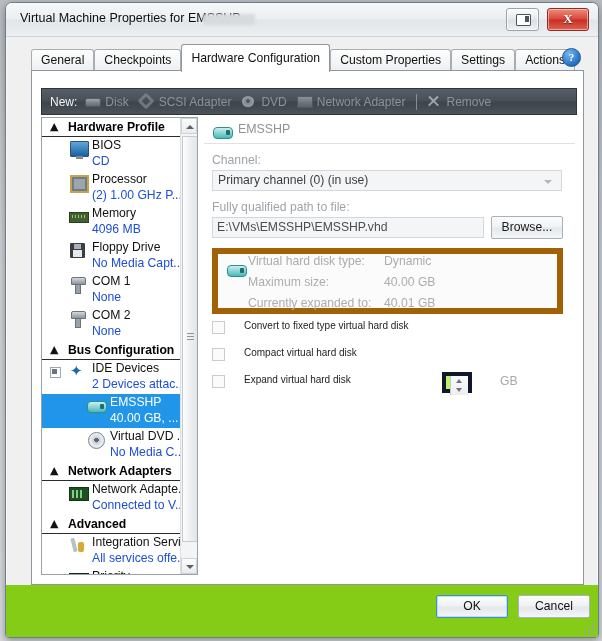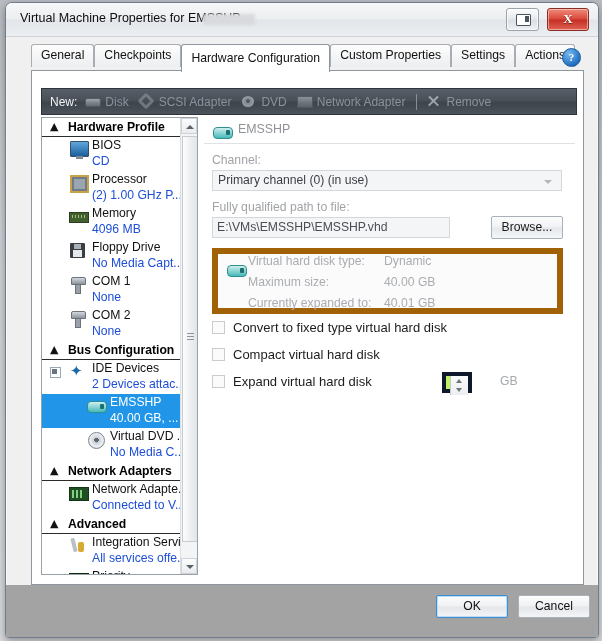--- a/index.html
+++ b/index.html
@@ -48,21 +48,21 @@
     left:541px;width:40px;
     background:linear-gradient(180deg,#f08a7a,#d9483b 48%,#c42f22 52%,#e06253);
     border:1px solid #8d2b21;
     box-shadow:0 0 0 1px rgba(255,255,255,.45) inset;
   }
   #close-glyph{position:absolute;left:0;right:0;top:2px;text-align:center;color:#fff;font-size:13px;font-weight:bold;font-family:"Liberation Serif",serif;text-shadow:0 1px 1px rgba(0,0,0,.5);}
   
   #tabstrip{position:relative;height:28px;margin:7px 0 0 0;padding-left:25px;}
   .tab{
     position:relative;float:left;height:22px;line-height:21px;
-    padding:0 9px;font-size:12.2px;color:#111;
+    padding:0 9px;margin-top:5px;font-size:12.2px;color:#111;
     background:linear-gradient(180deg,#fdfdfd,#eceef0);
     border:1px solid #a8adb3;border-bottom:none;
     border-radius:3px 3px 0 0;cursor:default;
   }
   .tab.active{
     margin-top:0;height:27px;line-height:26px;
     background:#fff;border-color:#8f969d;z-index:3;
   }
   #help-icon{
     position:absolute;right:17px;top:4px;width:17px;height:17px;border-radius:50%;
@@ -164,49 +164,49 @@
   #detail-head .dh-text{position:absolute;left:34px;top:5px;font-size:12.4px;color:#8f9296;}
   .fld-label{font-size:12.2px;color:#a0a3a7;margin:9px 0 3px 8px;}
   #channel-select{
     position:relative;margin-left:8px;width:350px;height:21px;box-sizing:border-box;
     background:#f4f5f6;border:1px solid #d4d7da;
     font-size:12.2px;color:#3b3f44;line-height:19px;padding-left:5px;cursor:default;
   }
   #channel-caret{position:absolute;right:9px;top:9px;width:0;height:0;
     border-left:4px solid transparent;border-right:4px solid transparent;border-top:4px solid #b3b7bb;}
   #path-row{position:relative;margin-left:8px;width:351px;height:22px;}
-  #path-field{position:absolute;left:0;top:0;width:238px;height:21px;box-sizing:border-box;
+  #path-field{position:absolute;left:0;top:0;width:272px;height:21px;box-sizing:border-box;
     background:#f4f5f6;border:1px solid #d4d7da;font-size:12.2px;color:#4a4e53;line-height:19px;padding-left:4px;
     white-space:nowrap;overflow:hidden;}
   #browse-btn{position:absolute;right:0;top:-1px;width:72px;height:23px;box-sizing:border-box;
     background:linear-gradient(180deg,#fcfdfd,#eff1f3 48%,#e5e8eb 52%,#f4f6f8);
     border:1px solid #a9b0b7;border-radius:2px;font-size:12.2px;color:#1b1b1b;
     text-align:center;line-height:21px;cursor:default;}
   #vhd-group{position:relative;margin:9px 0 0 8px;width:351px;height:66px;
     box-sizing:border-box;background:#fbfbfb;border:6px solid #a16207;}
   #vhd-group .vg-ico{position:absolute;left:8px;top:7px;width:20px;height:14px;}
   .vg-row{position:relative;height:21px;}
   .vg-key{position:absolute;left:30px;font-size:12.2px;color:#aaadb1;}
   .vg-val{position:absolute;left:166px;font-size:12.2px;color:#aaadb1;}
   .vg-row:first-child{padding-top:3px;}
   .cb-row{position:relative;margin:5px 0 0 8px;height:22px;}
   .cbox{position:absolute;left:0;top:2px;width:13px;height:13px;box-sizing:border-box;
     background:#fbfbfb;border:1px solid #c8ccd0;cursor:default;}
-  .cb-lbl{position:absolute;left:21px;top:1px;font-size:13px;color:#1c1c1c;}
+  .cb-lbl{position:absolute;left:32px;top:1px;font-size:10px;color:#1c1c1c;}
   #spin-wrap{position:absolute;left:230px;top:-1px;width:30px;height:21px;
     box-sizing:border-box;background:#bef264;border:4px solid #0f172a;}
   #spin-val{position:absolute;left:4px;top:1px;font-size:12.2px;color:#6d7276;}
   #spin-btns{position:absolute;right:0;top:0;width:17px;height:19px;
     background:linear-gradient(180deg,#fafbfc,#eceef0);border-left:1px solid #c4c8cc;}
   .spin-ar{position:absolute;left:5px;width:0;height:0;border-left:3.5px solid transparent;border-right:3.5px solid transparent;}
   .spin-ar.up{top:3px;border-bottom:4px solid #70767b;}
   .spin-ar.dn{bottom:3px;border-top:4px solid #70767b;}
   #spin-unit{position:absolute;left:288px;top:1px;font-size:12.2px;color:#a5a8ac;}
   
-  #footer{position:absolute;left:0;bottom:0;width:100%;height:52px;background:#a3a3a3;}
+  #footer{position:absolute;left:0;bottom:0;width:100%;height:52px;background:#84cc16;}
   .dlgbtn{position:absolute;top:10px;width:72px;height:23px;box-sizing:border-box;
     background:linear-gradient(180deg,#fcfdfd,#eff1f3 48%,#e4e7ea 52%,#f3f5f7);
     border:1px solid #a9b0b7;border-radius:2px;font-size:12.2px;color:#111;
     text-align:center;line-height:21px;cursor:default;}
   #ok-btn{left:430px;border-color:#3c8fd4;box-shadow:0 0 0 1px #bcdcf5 inset;}
   #cancel-btn{left:512px;}
   #grip{position:absolute;right:4px;bottom:3px;width:11px;height:11px;
     background:
       radial-gradient(circle at 2px 9px,#9aa1a9 1px,transparent 1.2px),
       radial-gradient(circle at 6px 9px,#9aa1a9 1px,transparent 1.2px),

